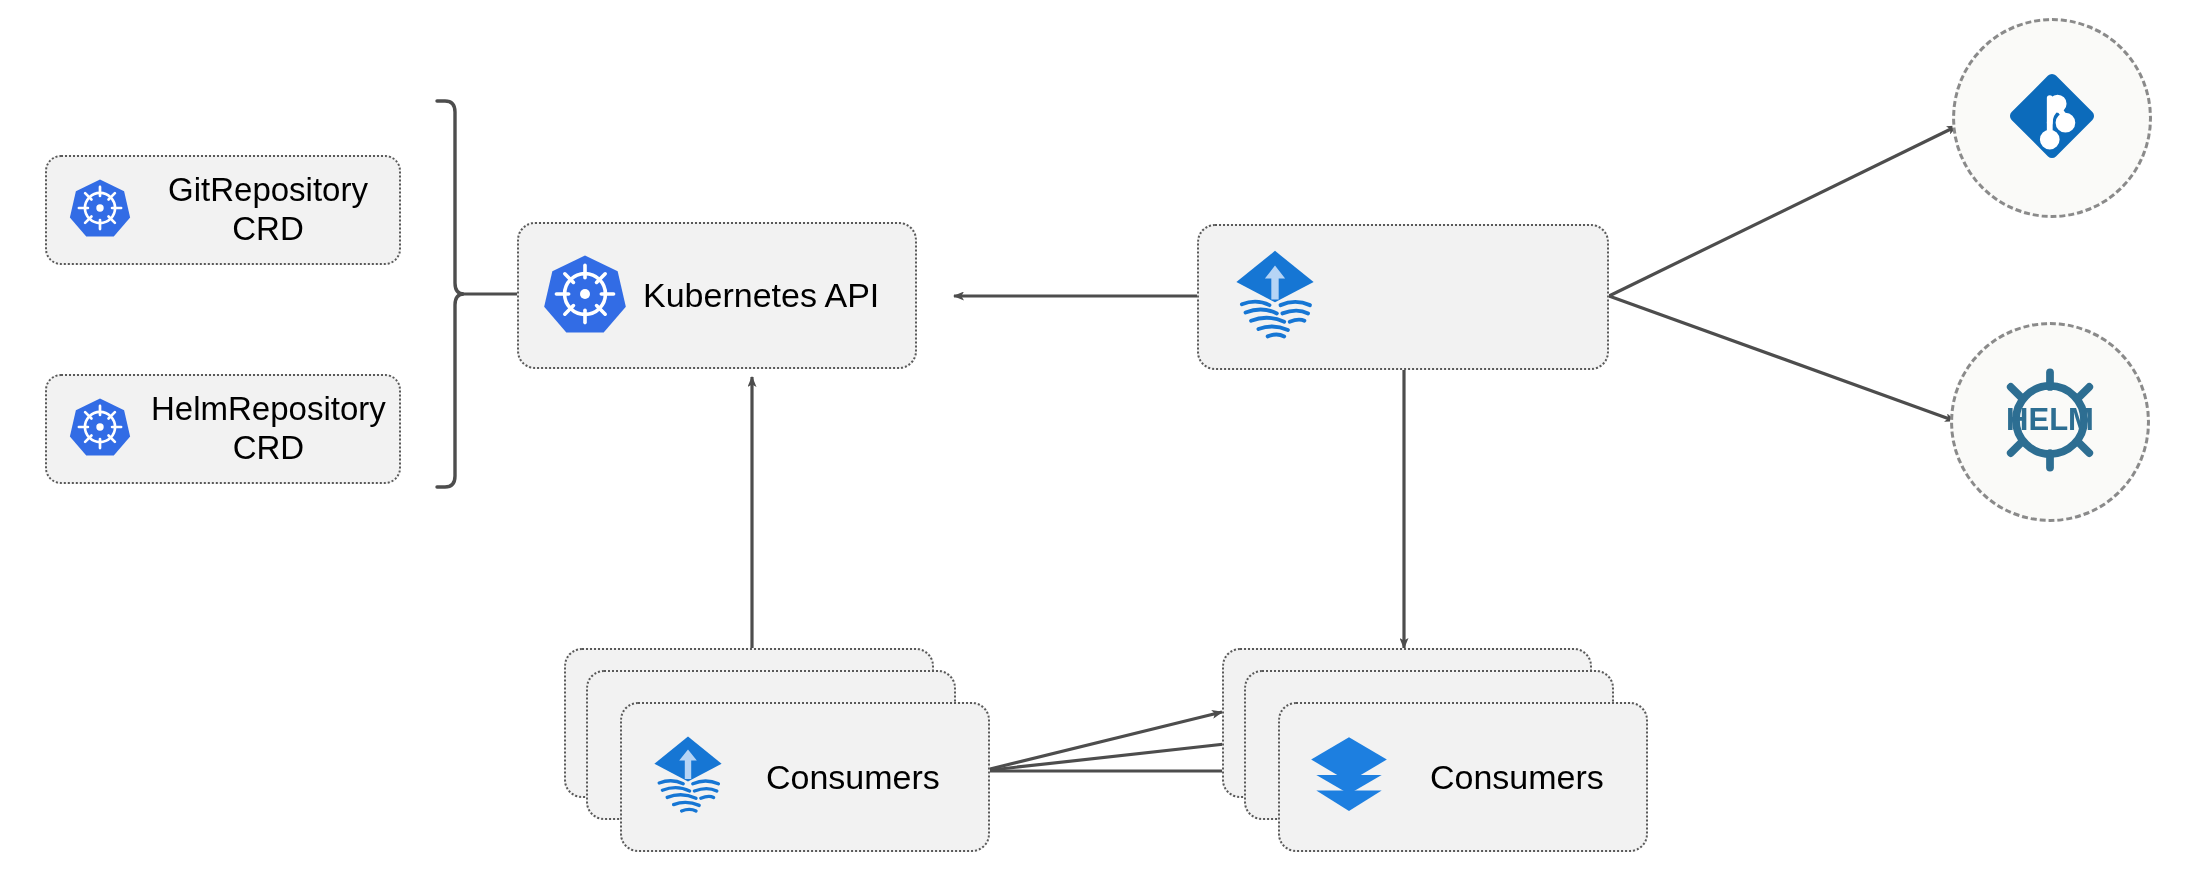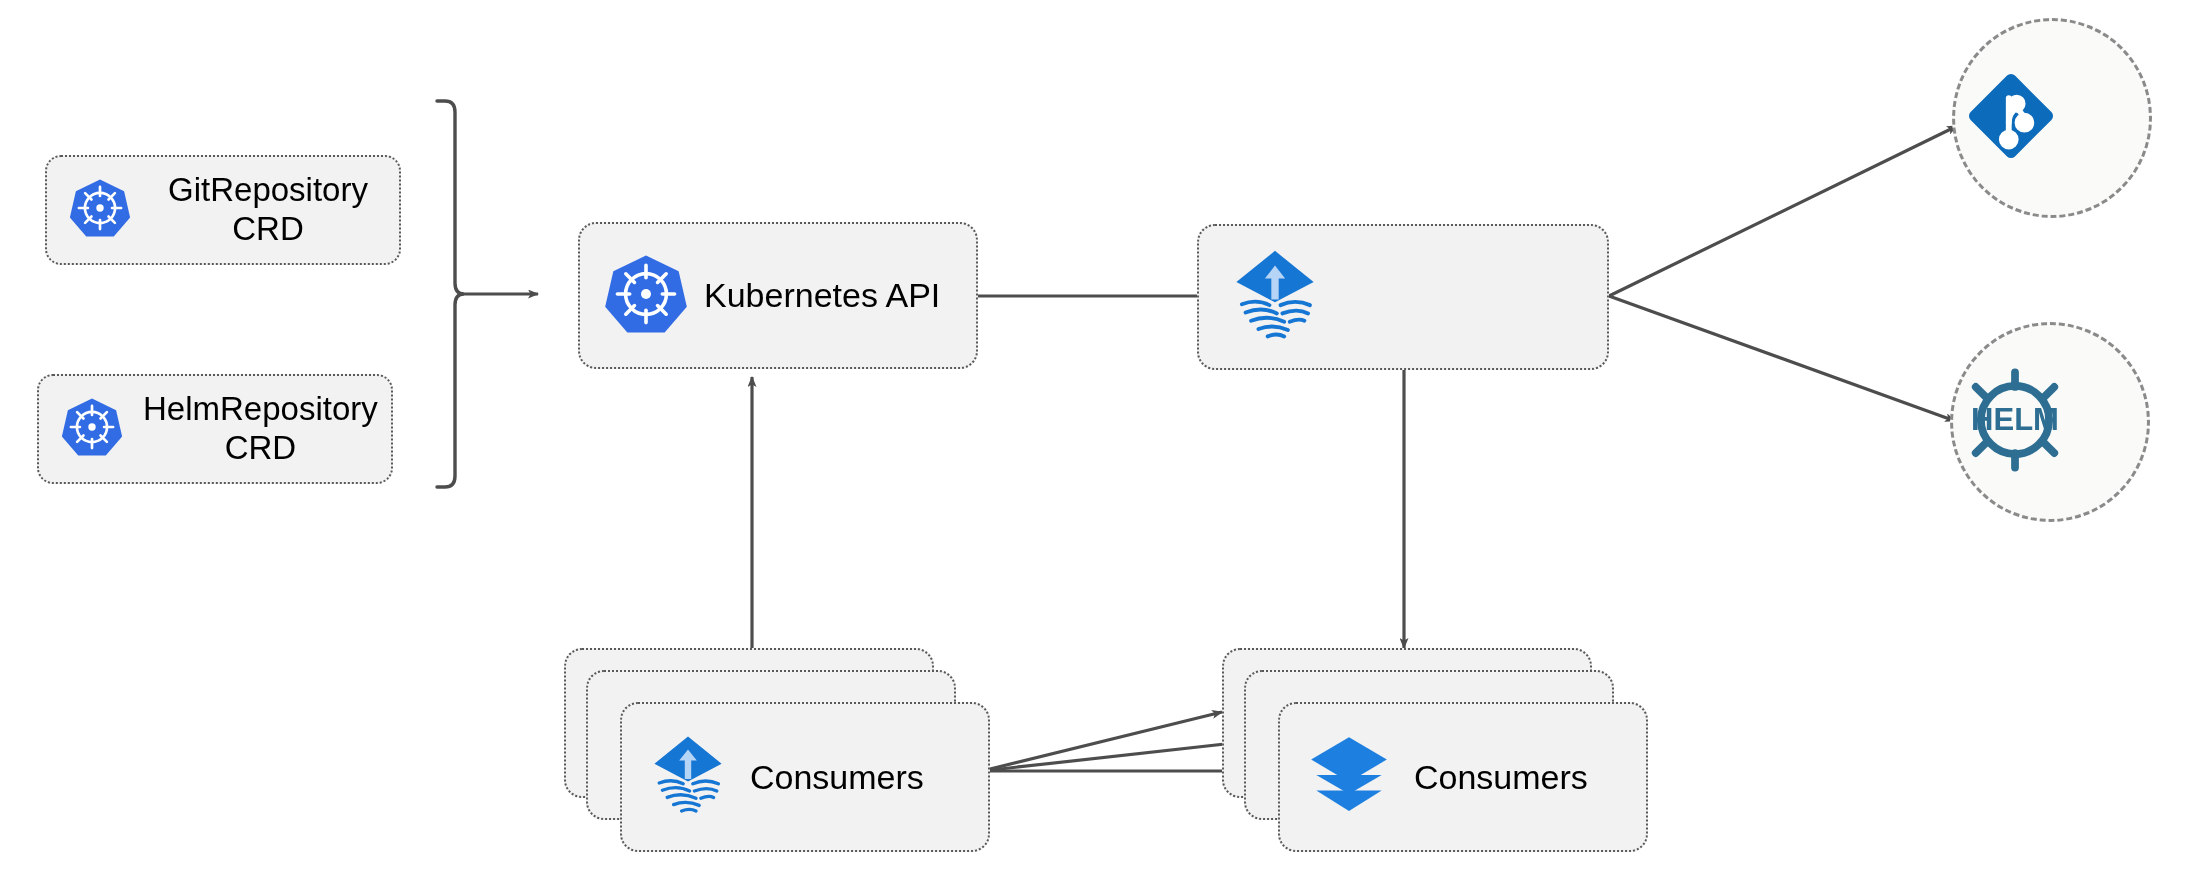--- a/index.html
+++ b/index.html
@@ -31,52 +31,52 @@
   
   .crd {
     width: 356px; height: 110px;
     padding-left: 22px;
     gap: 20px;
     border-radius: 16px;
   }
   .crd .label { font-size: 33px; text-align: center; flex: 1; padding-right: 14px; }
 
   
-  #k8s-api { left: 578px; top: 222px; width: 400px; height: 147px; padding-left: 24px; gap: 16px; }
+  #k8s-api { left: 517px; top: 222px; width: 400px; height: 147px; padding-left: 24px; gap: 16px; }
   #k8s-api .label { font-size: 34px; }
 
   
   #source-controller { left: 1197px; top: 224px; width: 412px; height: 146px; padding-left: 30px; gap: 26px; }
   #source-controller .label { font-size: 34px; text-align: center; flex: 1; padding-right: 16px; }
 
   
   .stack { position: absolute; z-index: 6; }
   .stack .card {
     position: absolute;
     background: #f2f2f2;
     border: 2px dotted #595959;
     border-radius: 18px;
     width: 370px; height: 150px;
   }
   .stack .card.c1 { left: 0;    top: 0; }
   .stack .card.c2 { left: 22px; top: 22px; }
   .stack .card.c3 {
     left: 56px; top: 54px;
     display: flex; align-items: center;
-    padding-left: 26px; gap: 22px;
+    padding-left: 26px; gap: 38px;
   }
   .stack .label { font-size: 34px; color: #000; }
 
   
   .ellipse-node {
     position: absolute;
     background: #fafaf8;
     border: 3px dashed #8a8a8a;
     border-radius: 50%;
-    display: flex; align-items: center; justify-content: flex-start;
+    display: flex; align-items: center; justify-content: center;
     z-index: 5;
   }
 
   svg.layer { position: absolute; left: 0; top: 0; width: 2198px; height: 878px; z-index: 1; overflow: visible; }
 </style>
 </head>
 <body>
 
 <div id="canvas">
 
@@ -121,21 +121,21 @@
           <line x1="45.9" y1="45.9" x2="53.3" y2="53.3"></line>
           <line x1="53.3" y1="18.7" x2="45.9" y2="26.1"></line>
           <line x1="26.1" y1="45.9" x2="18.7" y2="53.3"></line>
         </g>
       </svg>
     </span>
     <span class="label">GitRepository
 CRD</span>
   </div>
 
-  <div class="node crd" style="left:37px; top:374px;">
+  <div class="node crd" style="left:45px; top:374px;">
     <span class="icon">
       <svg width="62" height="62" viewBox="0 0 72 72">
         <path d="M36 3 L64 16.5 L71 47 L52 69 L20 69 L1 47 L8 16.5 Z" fill="#326ce5"></path>
         <g fill="none" stroke="#ffffff" stroke-width="3.1" stroke-linecap="round">
           <circle cx="36" cy="36" r="17.5"></circle>
           <circle cx="36" cy="36" r="4.3" fill="#ffffff" stroke="none"></circle>
           <line x1="36" y1="11.5" x2="36" y2="22"></line>
           <line x1="36" y1="50" x2="36" y2="60.5"></line>
           <line x1="11.5" y1="36" x2="22" y2="36"></line>
           <line x1="50" y1="36" x2="60.5" y2="36"></line>

